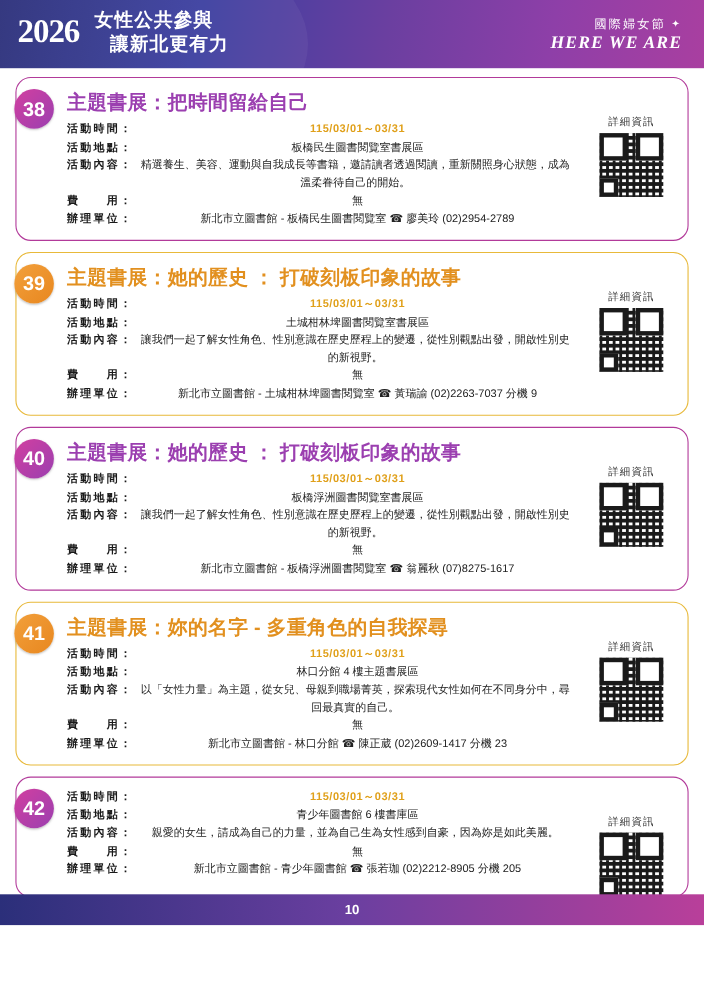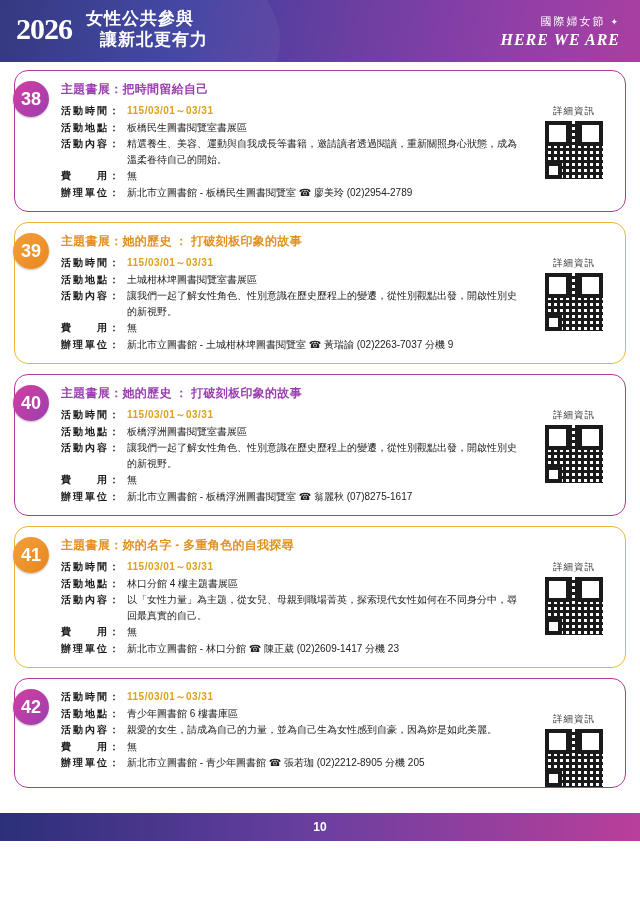--- a/index.html
+++ b/index.html
@@ -83,41 +83,41 @@
     border-radius: 50%;
     color: #fff;
     font-size: 18px;
     font-weight: bold;
     display: flex; align-items: center; justify-content: center;
     background: linear-gradient(135deg,#d23fa0,#9b3fb0);
     box-shadow: 0 1px 2px rgba(0,0,0,0.25);
   }
   .badge.orange { background: linear-gradient(135deg,#f2a03c,#e8871f); }
   .title {
-    font-size: 12px;
+    font-size: 18px;
     font-weight: bold;
     color: #9b3fb0;
     margin-bottom: 5px;
     letter-spacing: 0.3px;
   }
   .title.orange { color: #e2901f; }
   .row {
     display: flex;
     font-size: 10px;
     line-height: 1.55;
     color: #222;
     margin-bottom: 1px;
   }
   .lbl {
     flex: 0 0 66px;
     font-weight: bold;
     color: #1a1a1a;
     letter-spacing: 2px;
   }
-  .val { flex: 1; padding-right: 88px; }
+  .val { flex: 1; padding-right: 88px; text-align: center; }
   .val.date { color: #e0a01a; font-weight: bold; letter-spacing: 0.5px; }
   .val.narrow { padding-right: 92px; font-family: Liberation Serif, serif; }
 
   
   .qr-wrap {
     position: absolute;
     right: 14px; top: 34px;
     width: 74px;
     text-align: center;
   }

